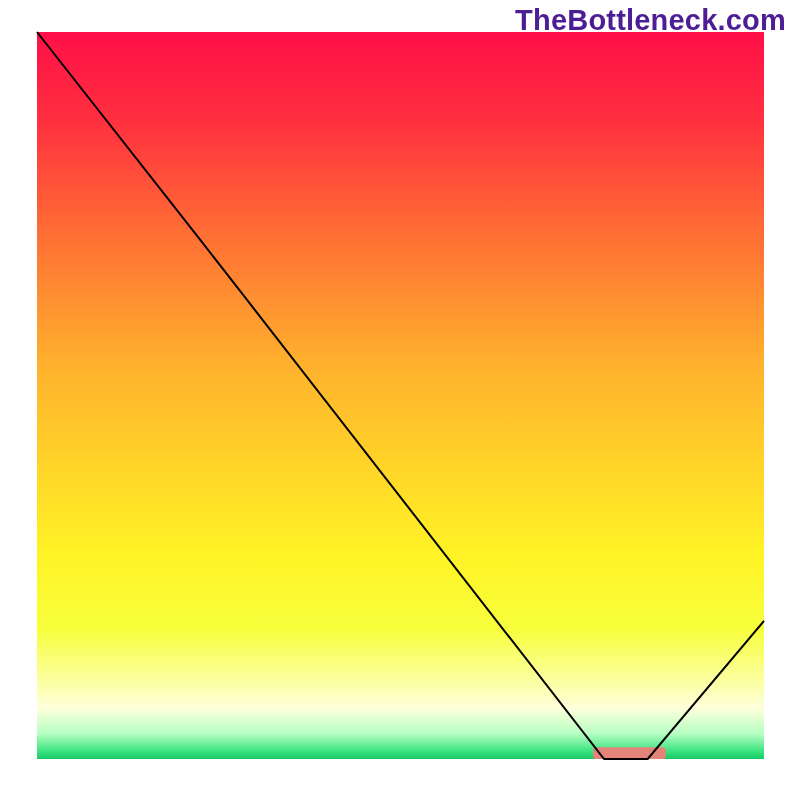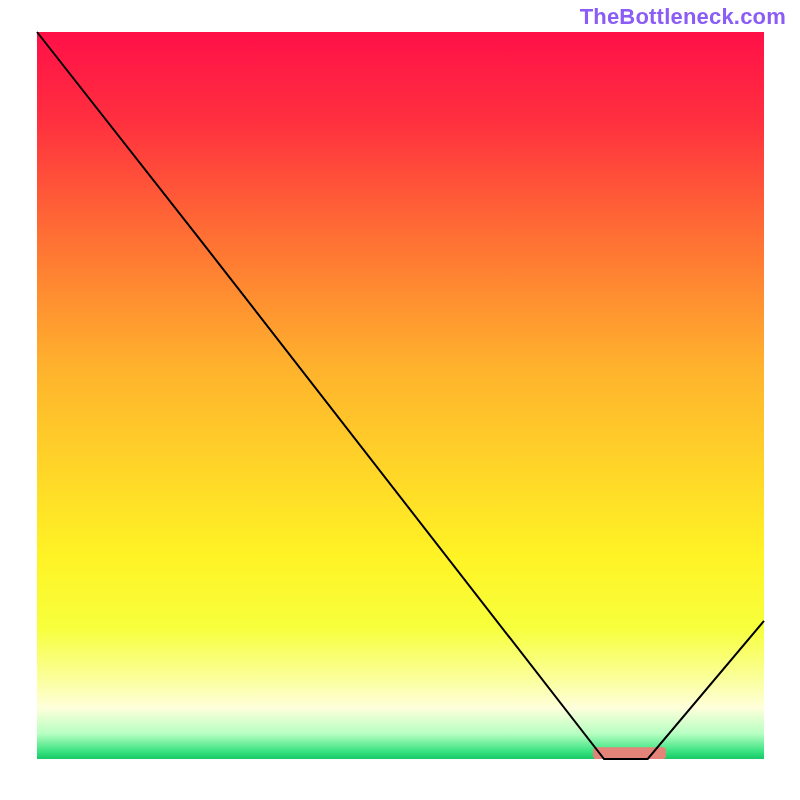--- a/index.html
+++ b/index.html
@@ -13,23 +13,23 @@
   }
   .canvas {
     position: relative;
     width: 800px;
     height: 800px;
   }
   .watermark {
     position: absolute;
     top: 4px;
     right: 14px;
-    font-size: 22px;
+    font-size: 29px;
     font-weight: 600;
-    color: #8b5cf6;
+    color: #4c1d95;
     letter-spacing: 0.2px;
     pointer-events: none;
   }
   .plot-svg {
     position: absolute;
     top: 0;
     left: 0;
     width: 800px;
     height: 800px;
   }

